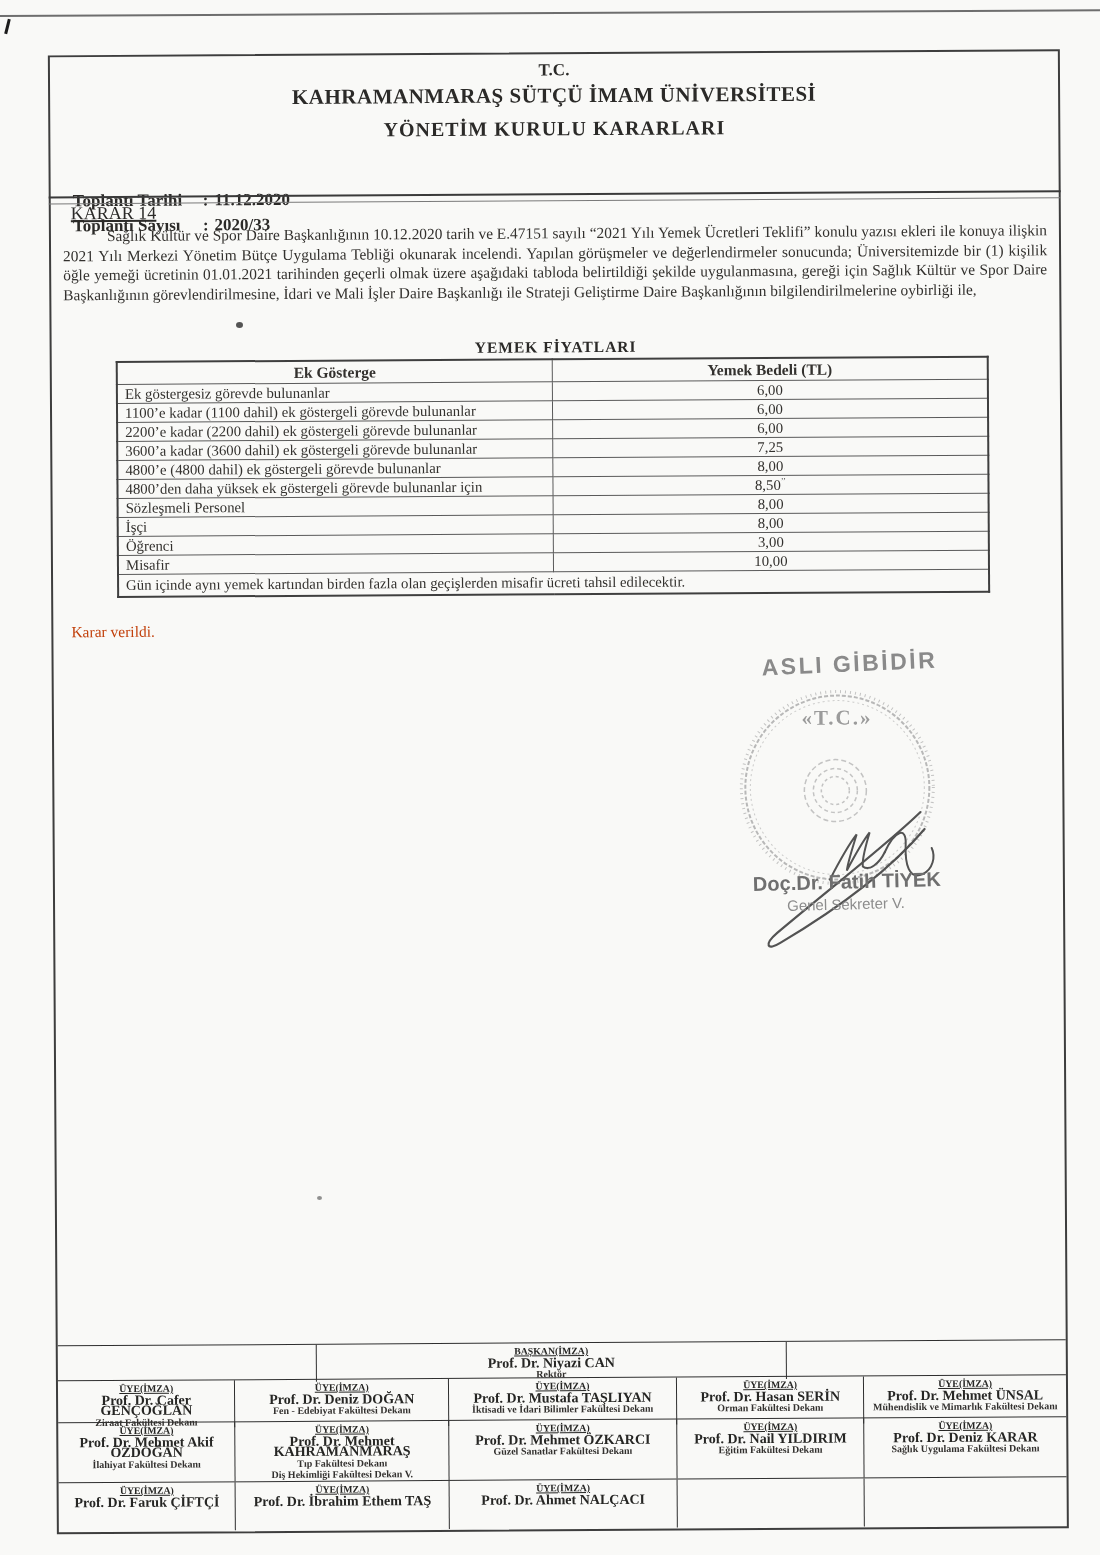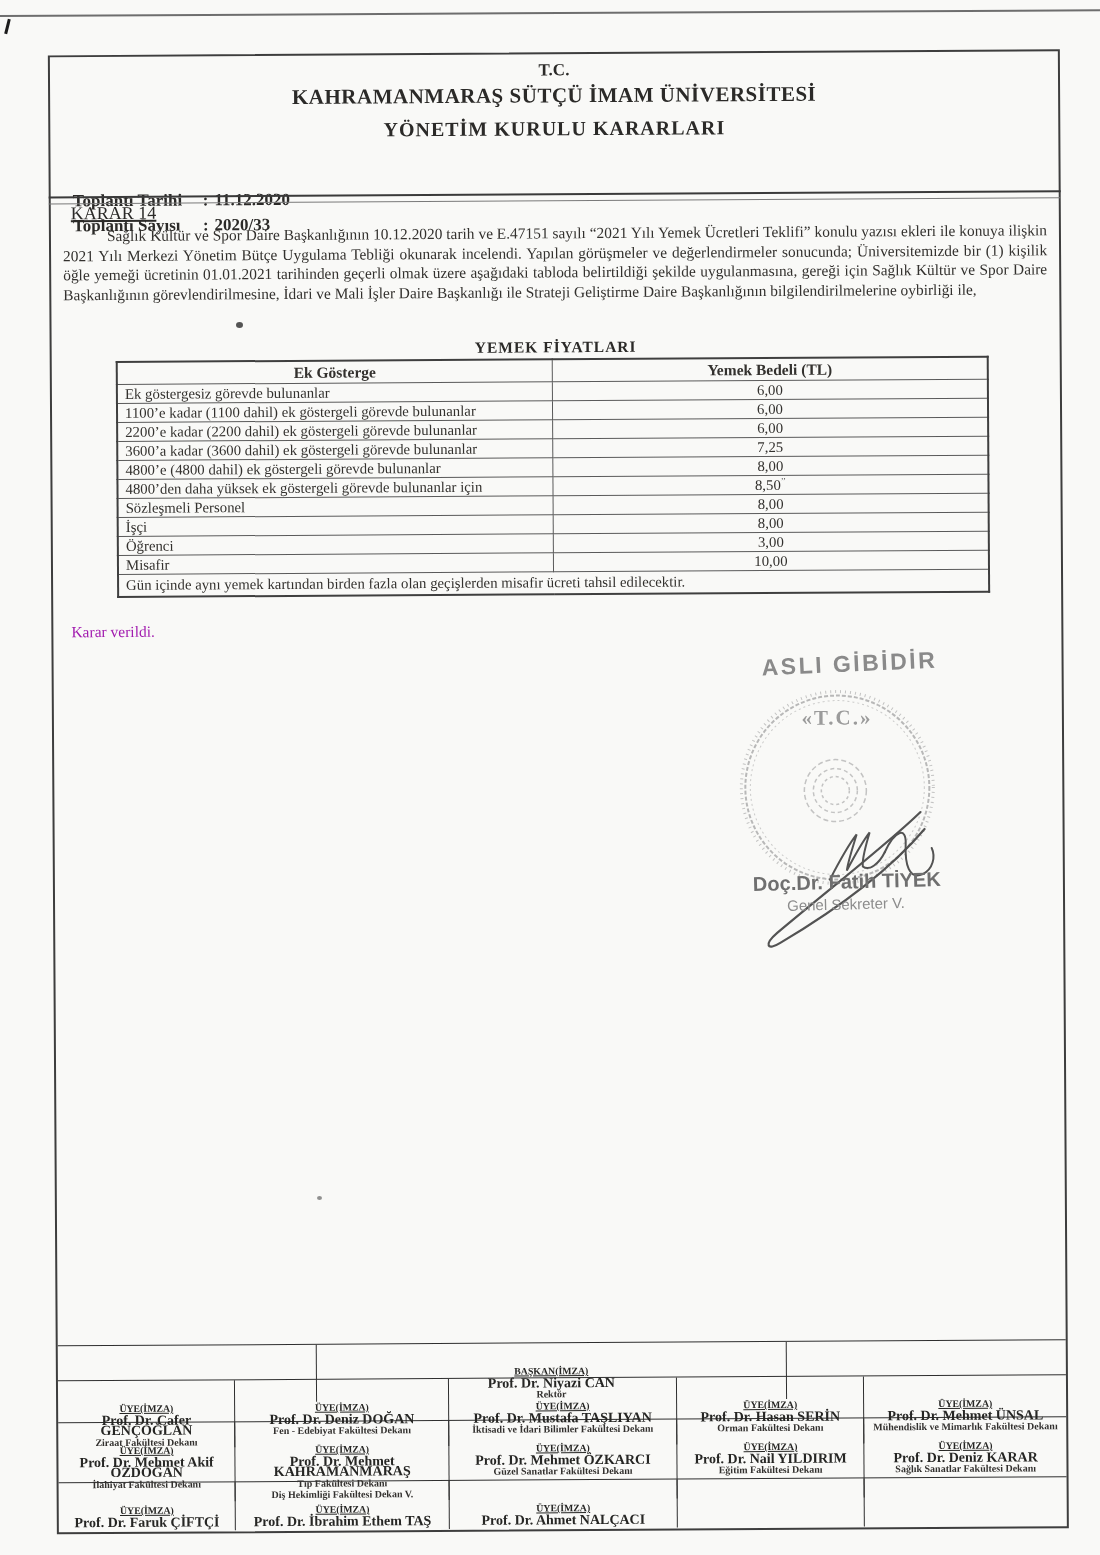--- a/index.html
+++ b/index.html
@@ -35,21 +35,21 @@
   
   table.price{position:absolute;left:64px;top:304px;width:873px;border-collapse:collapse;
         border:2px solid #3f3f3f;font-size:14.8px;color:#33312e;table-layout:fixed;}
   table.price th,table.price td{border:1px solid #5a5a5a;padding:0 7px;}
   table.price th{font-size:15.5px;font-weight:bold;height:21px;text-align:center;}
   table.price td.lab{height:18px;text-align:left;}
   table.price td.val{text-align:center;width:205px;}
   table.price td.foot{height:21px;text-align:left;}
   sup.mk{font-size:9px;color:#555;}
 
-  .karar-verildi{position:absolute;left:18px;top:566px;font-size:15.5px;color:#a21caf;}
+  .karar-verildi{position:absolute;left:18px;top:566px;font-size:15.5px;color:#c2410c;}
 
   
   .stamp-area{position:absolute;left:650px;top:590px;width:330px;height:310px;
         font-family:"Liberation Sans","DejaVu Sans",sans-serif;}
   .asli{position:absolute;left:58px;top:8px;font-size:23px;font-weight:600;color:#8a8a8a;
         letter-spacing:2.5px;transform:rotate(-2.2deg);white-space:nowrap;}
   .seal-svg{position:absolute;left:18px;top:20px;}
   .signer-name{position:absolute;left:48px;top:228px;font-size:20px;font-weight:bold;color:#6f6f6f;
         transform:rotate(-1.2deg);white-space:nowrap;}
   .signer-title{position:absolute;left:82px;top:253px;font-size:15px;color:#8c8c8c;
@@ -61,21 +61,21 @@
   .srow{display:grid;box-sizing:border-box;}
   .sr1{height:34px;grid-template-columns:25.6% 46.7% 27.7%;}
   .sr2{height:42px;grid-template-columns:17.6% 21.2% 22.6% 18.6% 20%;border-top:1.5px solid #2f2f2f;}
   .sr3{height:60px;grid-template-columns:17.6% 21.2% 22.6% 18.6% 20%;border-top:1.5px solid #2f2f2f;}
   .sr4{height:48.5px;grid-template-columns:17.6% 21.2% 22.6% 18.6% 20%;border-top:1.5px solid #2f2f2f;}
   .scell{box-sizing:border-box;border-right:1.2px solid #2f2f2f;display:flex;flex-direction:column;
         align-items:center;justify-content:flex-start;padding-top:3px;gap:1px;text-align:center;line-height:10.5px;}
   .scell:last-child{border-right:none;}
   .sr1 .scell.noline{border-right:none;}
   .sr1 .scell.mid{border-left:1.2px solid #2f2f2f;border-right:1.2px solid #2f2f2f;}
-  .role{text-decoration:underline;font-size:9.8px;margin-top:20px;}
+  .role{text-decoration:underline;font-size:9.8px;}
   .nm{font-size:14px;}
   .ti{font-size:10px;color:#33312f;}
 </style>
 </head>
 <body>
 
 <div class="page">
   <div class="scan-topline"></div>
   <div class="scan-mark"></div>
   <div class="speck1"></div>
@@ -235,21 +235,21 @@
             <div class="ti">Güzel Sanatlar Fakültesi Dekanı</div>
           </div>
           <div class="scell">
             <div class="role">ÜYE(İMZA)</div>
             <div class="nm">Prof. Dr. Nail YILDIRIM</div>
             <div class="ti">Eğitim Fakültesi Dekanı</div>
           </div>
           <div class="scell">
             <div class="role">ÜYE(İMZA)</div>
             <div class="nm">Prof. Dr. Deniz KARAR</div>
-            <div class="ti">Sağlık Sanatlar Fakültesi Dekanı</div>
+            <div class="ti">Sağlık Uygulama Fakültesi Dekanı</div>
           </div>
         </div>
 
         <div class="srow sr4">
           <div class="scell">
             <div class="role">ÜYE(İMZA)</div>
             <div class="nm">Prof. Dr. Faruk ÇİFTÇİ</div>
           </div>
           <div class="scell">
             <div class="role">ÜYE(İMZA)</div>

